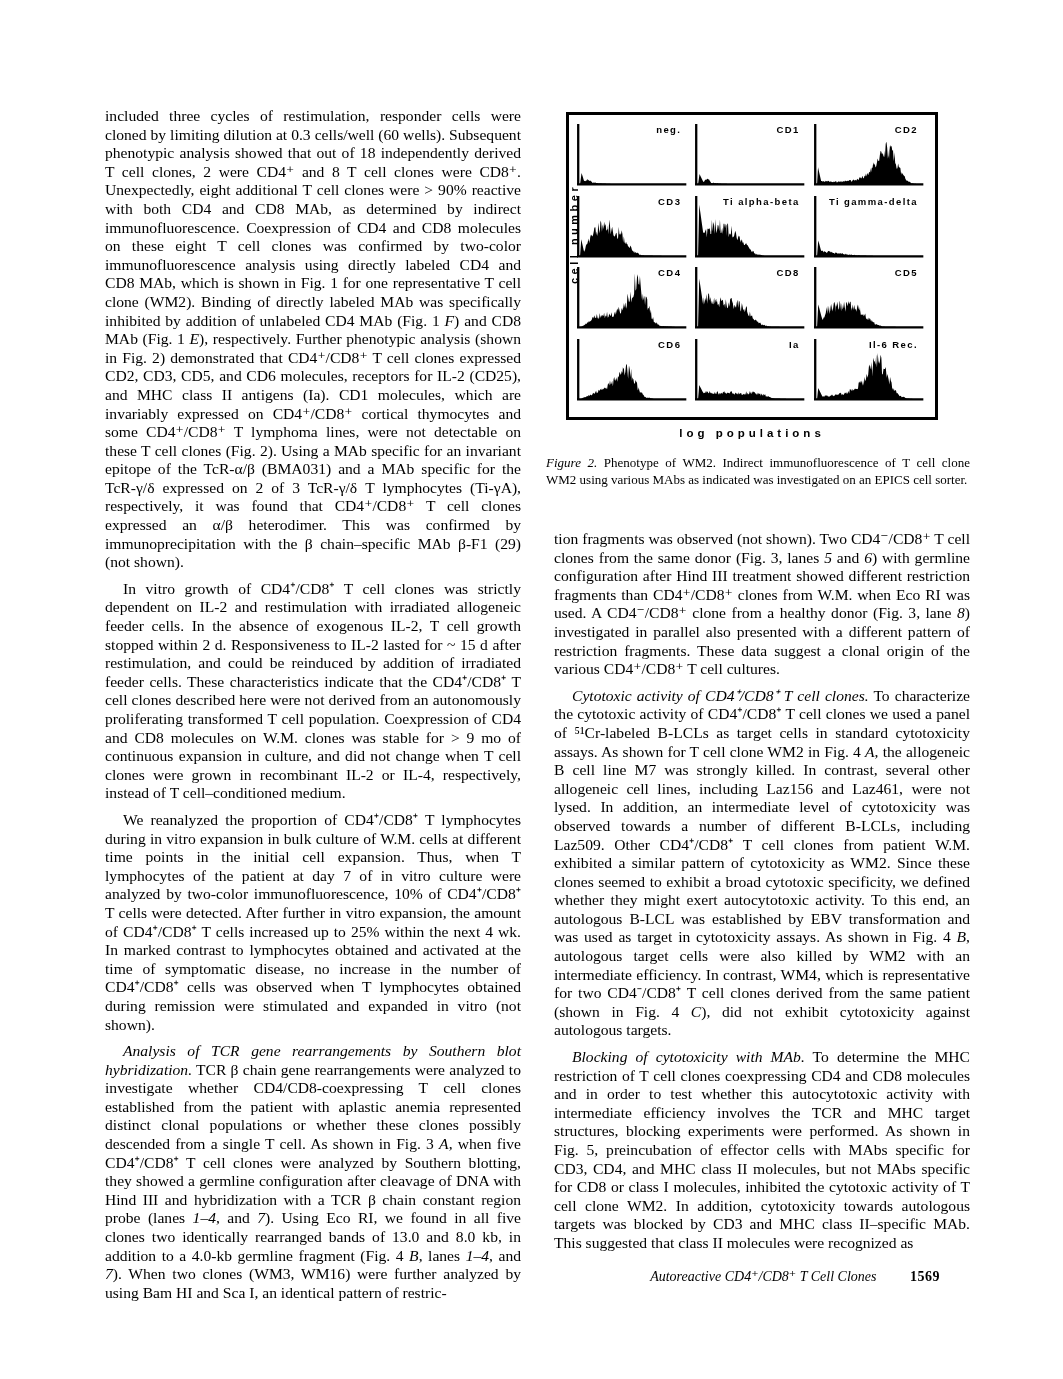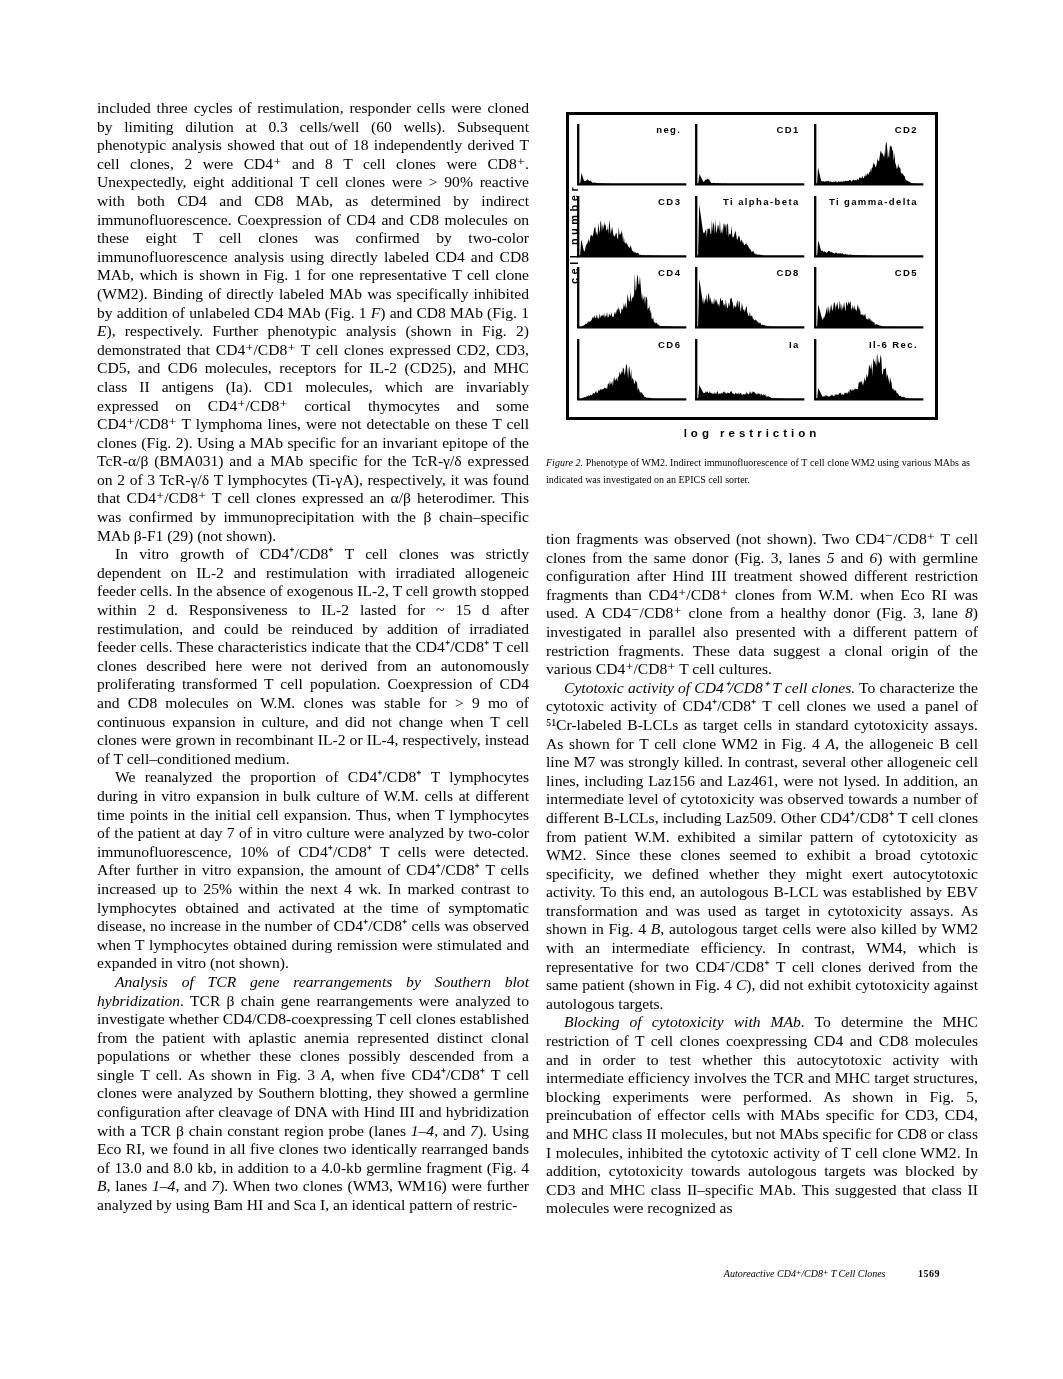--- a/index.html
+++ b/index.html
@@ -2,44 +2,44 @@
 <html><head>
 <meta charset="utf-8">
 <style>
   html,body{margin:0;padding:0;background:#e8e8e8;}
   .page{position:relative;width:1063px;height:1379px;background:#ffffff;color:#000;
         font-family:"Liberation Serif","DejaVu Serif",serif;overflow:hidden;}
   .col{position:absolute;top:99px;width:432px;text-align:justify;
        font-size:15.6px;line-height:18.6px;}
   .col-left{left:97px;}
   .col-right{left:546px;}
-  .col p{margin:0;}
+  .col p{margin:8px;}
   .col p.indent{text-indent:18px;font-family:Liberation Serif, serif;}
   .col i, .fig-caption i, .footer i{font-style:italic;}
 
   
   .fig-block{margin:13px 0 0 0;}
   .fig-chart{position:relative;margin-left:20px;width:372px;}
   .y-label{position:absolute;left:-42px;top:54%;transform:rotate(-90deg) translateX(50%);
            transform-origin:center;font:bold 11px "Liberation Sans","DejaVu Sans",sans-serif;
            letter-spacing:3.5px;white-space:nowrap;}
   .fig-box{box-sizing:border-box;width:372px;height:308px;border:3px solid #000;
            display:grid;grid-template-columns:repeat(3,1fr);grid-template-rows:repeat(4,1fr);
            gap:3px 4px;padding:7px 10px 12px 5px;background:#fff;}
   .panel{position:relative;}
   .panel svg{position:absolute;inset:0;width:100%;height:100%;}
   .plabel{position:absolute;top:2px;right:7px;
           font:bold 9.5px "Liberation Sans","DejaVu Sans",sans-serif;letter-spacing:1.4px;}
   .x-label{width:372px;margin:7px 0 0 20px;text-align:center;
            font:bold 11.5px "Liberation Sans","DejaVu Sans",sans-serif;letter-spacing:4px;}
-  .fig-caption{margin-top:15px;width:424px;font-size:10px;line-height:17px;text-align:justify;}
+  .fig-caption{margin-top:15px;width:424px;font-size:13px;line-height:17px;text-align:justify;}
   .body-after-fig{margin-top:42px;}
 
   .footer{position:absolute;top:1268px;left:546px;width:394px;text-align:right;
-          font-size:10px;white-space:nowrap;}
+          font-size:14px;white-space:nowrap;}
   .footer .pageno{font-style:normal;font-weight:bold;margin-left:30px;letter-spacing:.5px;}
 </style>
 </head>
 <body>
 
 <div class="page">
 
   <div class="col col-left" id="col-left">
       <p class=""><span>included three cycles of restimulation, responder cells were cloned by limiting dilution at 0.3 cells/well (60 wells). Subsequent phenotypic analysis showed that out of 18 independently derived T cell clones, 2 were CD4⁺ and 8 T cell clones were CD8⁺. Unexpectedly, eight additional T cell clones were &gt; 90% reactive with both CD4 and CD8 MAb, as determined by indirect immunofluorescence. Coexpression of CD4 and CD8 molecules on these eight T cell clones was confirmed by two-color immunofluorescence analysis using directly labeled CD4 and CD8 MAb, which is shown in Fig. 1 for one representative T cell clone (WM2). Binding of directly labeled MAb was specifically inhibited by addition of unlabeled CD4 MAb (Fig. 1 </span><i>F</i><span>) and CD8 MAb (Fig. 1 </span><i>E</i><span>), respectively. Further phenotypic analysis (shown in Fig. 2) demonstrated that CD4⁺/CD8⁺ T cell clones expressed CD2, CD3, CD5, and CD6 molecules, receptors for IL-2 (CD25), and MHC class II antigens (Ia). CD1 molecules, which are invariably expressed on CD4⁺/CD8⁺ cortical thymocytes and some CD4⁺/CD8⁺ T lymphoma lines, were not detectable on these T cell clones (Fig. 2). Using a MAb specific for an invariant epitope of the TcR-α/β (BMA031) and a MAb specific for the TcR-γ/δ expressed on 2 of 3 TcR-γ/δ T lymphocytes (Ti-γA), respectively, it was found that CD4⁺/CD8⁺ T cell clones expressed an α/β heterodimer. This was confirmed by immunoprecipitation with the β chain–specific MAb β-F1 (29) (not shown).</span></p>
       <p class="indent"><span>In vitro growth of CD4⁺/CD8⁺ T cell clones was strictly dependent on IL-2 and restimulation with irradiated allogeneic feeder cells. In the absence of exogenous IL-2, T cell growth stopped within 2 d. Responsiveness to IL-2 lasted for ~ 15 d after restimulation, and could be reinduced by addition of irradiated feeder cells. These characteristics indicate that the CD4⁺/CD8⁺ T cell clones described here were not derived from an autonomously proliferating transformed T cell population. Coexpression of CD4 and CD8 molecules on W.M. clones was stable for &gt; 9 mo of continuous expansion in culture, and did not change when T cell clones were grown in recombinant IL-2 or IL-4, respectively, instead of T cell–conditioned medium.</span></p>
@@ -131,21 +131,21 @@
             </div>
             <div class="panel">
               <svg viewBox="0 0 114 68" preserveAspectRatio="none">
                 <path d="M4.2,2 V63 M3,62 H112" stroke="#000" stroke-width="2.3" fill="none"></path>
                 <path d="M6,62L6.00,62.00L6.73,55.21L7.22,50.60L7.46,51.08L8.19,52.58L8.91,54.08L9.64,55.58L10.37,57.08L11.10,58.58L11.83,59.39L12.56,58.80L13.29,59.33L14.01,57.71L14.74,58.39L15.47,58.03L16.20,58.07L16.93,59.12L17.66,59.14L18.39,59.22L19.11,58.09L19.84,58.67L20.57,57.40L21.30,57.29L22.03,58.84L22.76,58.33L23.49,58.38L24.21,57.06L24.94,56.97L25.67,57.28L26.40,57.41L27.13,57.36L27.86,56.65L28.59,55.49L29.31,55.25L30.04,56.07L30.77,57.86L31.50,56.46L32.23,57.57L32.96,56.79L33.69,55.23L34.41,55.23L35.14,56.27L35.87,54.62L36.60,56.52L37.33,53.27L38.06,56.21L38.79,51.68L39.51,52.07L40.24,53.65L40.97,51.40L41.70,53.28L42.43,52.57L43.16,52.15L43.89,51.10L44.61,51.74L45.34,51.67L46.07,51.32L46.80,51.76L47.53,45.13L48.26,45.07L48.99,43.70L49.71,45.62L50.44,43.22L51.17,48.39L51.90,43.17L52.63,48.24L53.36,39.53L54.09,44.03L54.81,41.62L55.54,36.52L56.27,40.38L57.00,37.37L57.73,29.17L58.46,27.32L59.04,32.36L59.19,28.17L59.91,32.86L60.64,24.90L61.37,39.10L62.10,20.70L62.83,23.62L63.56,24.54L64.29,27.59L65.01,17.24L65.16,24.38L65.74,30.23L66.47,15.91L67.20,23.46L67.93,26.52L68.66,24.36L69.39,17.70L70.11,20.67L70.26,22.94L70.84,37.01L71.57,37.10L72.30,31.62L73.03,31.83L73.76,31.80L74.49,29.67L75.21,37.52L75.36,40.78L75.94,36.72L76.67,38.87L77.40,42.22L78.13,47.07L78.86,39.62L79.59,43.53L80.31,45.07L81.04,51.97L81.48,50.41L81.77,53.46L82.50,50.84L83.23,53.67L83.96,52.90L84.69,52.84L85.41,55.82L86.14,55.57L86.87,56.70L87.60,57.67L88.33,58.91L89.06,58.34L89.79,58.74L90.51,59.88L91.24,59.62L91.97,59.29L92.70,59.52L93.43,59.93L94.16,60.56L94.74,60.62L94.89,60.87L95.61,60.94L96.34,61.00L97.07,61.06L97.80,61.12L98.53,61.19L99.26,61.25L99.99,61.31L100.71,61.37L101.44,61.44L102.17,61.50L102.90,61.56L103.63,61.62L104.36,61.69L105.09,61.75L105.81,61.81L106.54,61.87L107.27,61.94L108.00,62.00L108,62Z" fill="#000"></path>
               </svg>
               <span class="plabel">Il-6 Rec.</span>
             </div>
           </div>
       </div>
-      <div class="x-label">log restriction</div>
+      <div class="x-label">log populations</div>
       <div class="fig-caption" id="fig-caption"><i>Figure 2.</i><span> Phenotype of WM2. Indirect immunofluorescence of T cell clone WM2 using various MAbs as indicated was investigated on an EPICS cell sorter.</span></div>
     </div>
     <div class="body-after-fig" id="col-right-text">
         <p class=""><span>tion fragments was observed (not shown). Two CD4⁻/CD8⁺ T cell clones from the same donor (Fig. 3, lanes </span><i>5</i><span> and </span><i>6</i><span>) with germline configuration after Hind III treatment showed different restriction fragments than CD4⁺/CD8⁺ clones from W.M. when Eco RI was used. A CD4⁻/CD8⁺ clone from a healthy donor (Fig. 3, lane </span><i>8</i><span>) investigated in parallel also presented with a different pattern of restriction fragments. These data suggest a clonal origin of the various CD4⁺/CD8⁺ T cell cultures.</span></p>
         <p class="indent"><i>Cytotoxic activity of CD4⁺/CD8⁺ T cell clones.</i><span> To characterize the cytotoxic activity of CD4⁺/CD8⁺ T cell clones we used a panel of ⁵¹Cr-labeled B-LCLs as target cells in standard cytotoxicity assays. As shown for T cell clone WM2 in Fig. 4 </span><i>A</i><span>, the allogeneic B cell line M7 was strongly killed. In contrast, several other allogeneic cell lines, including Laz156 and Laz461, were not lysed. In addition, an intermediate level of cytotoxicity was observed towards a number of different B-LCLs, including Laz509. Other CD4⁺/CD8⁺ T cell clones from patient W.M. exhibited a similar pattern of cytotoxicity as WM2. Since these clones seemed to exhibit a broad cytotoxic specificity, we defined whether they might exert autocytotoxic activity. To this end, an autologous B-LCL was established by EBV transformation and was used as target in cytotoxicity assays. As shown in Fig. 4 </span><i>B</i><span>, autologous target cells were also killed by WM2 with an intermediate efficiency. In contrast, WM4, which is representative for two CD4⁻/CD8⁺ T cell clones derived from the same patient (shown in Fig. 4 </span><i>C</i><span>), did not exhibit cytotoxicity against autologous targets.</span></p>
         <p class="indent"><i>Blocking of cytotoxicity with MAb.</i><span> To determine the MHC restriction of T cell clones coexpressing CD4 and CD8 molecules and in order to test whether this autocytotoxic activity with intermediate efficiency involves the TCR and MHC target structures, blocking experiments were performed. As shown in Fig. 5, preincubation of effector cells with MAbs specific for CD3, CD4, and MHC class II molecules, but not MAbs specific for CD8 or class I molecules, inhibited the cytotoxic activity of T cell clone WM2. In addition, cytotoxicity towards autologous targets was blocked by CD3 and MHC class II–specific MAb. This suggested that class II molecules were recognized as</span></p>
       </div>
   </div>
 
   <div class="footer">

